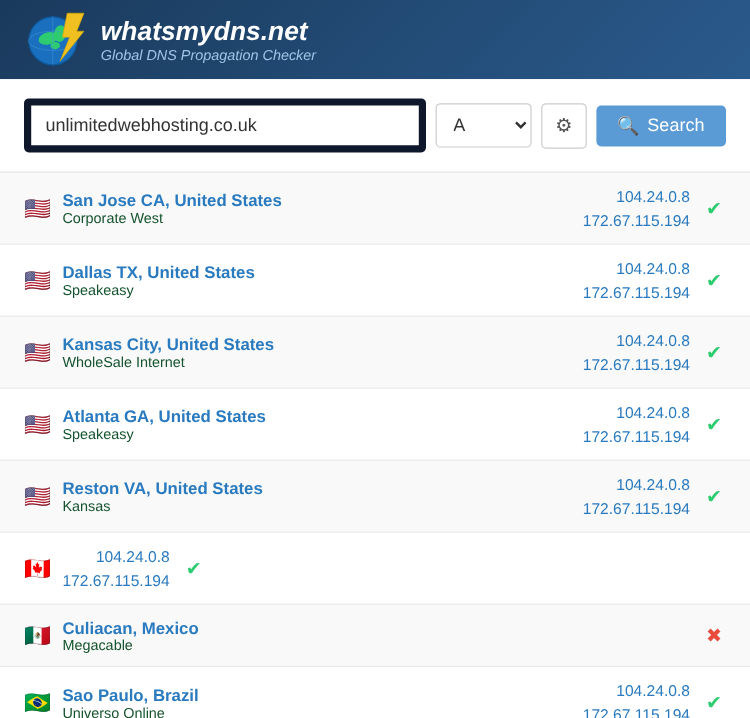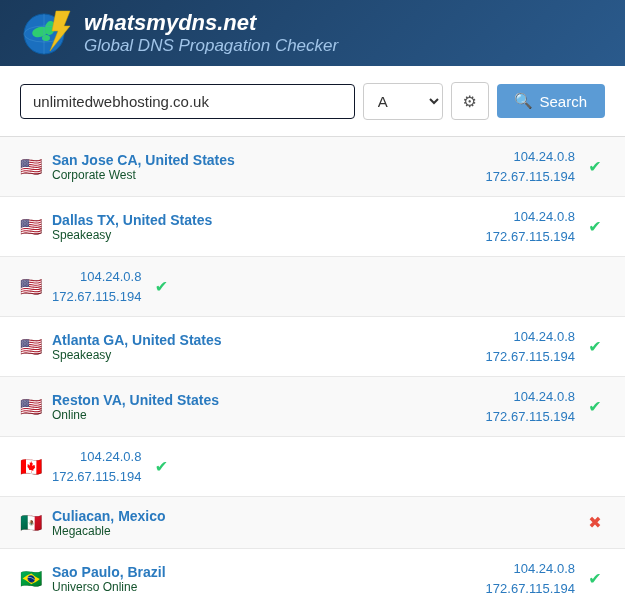--- a/index.html
+++ b/index.html
@@ -29,35 +29,35 @@
       flex-direction: column;
     }
     .logo-title {
       color: white;
       font-size: 22px;
       font-weight: bold;
       line-height: 1.2;
     }
     .logo-subtitle {
       color: #a0c4e8;
-      font-size: 17px;
+      font-size: 12px;
     }
 
     
     .search-bar {
       background: white;
       padding: 16px 20px;
       display: flex;
       align-items: center;
       gap: 8px;
       border-bottom: 1px solid #ddd;
     }
     .search-input {
       flex: 1;
-      border: 1px solid #0f172a;
+      border: 6px solid #0f172a;
       border-radius: 4px;
       padding: 8px 12px;
       font-size: 15px;
       color: #333;
       outline: none;
     }
     .record-select {
       border: 1px solid #ccc;
       border-radius: 4px;
       padding: 8px 10px;
@@ -220,20 +220,24 @@
         <div class="isp-name">Speakeasy</div>
       </div>
       <div class="ip-addresses">
         <div class="ip">104.24.0.8</div>
         <div class="ip">172.67.115.194</div>
       </div>
       <div class="status-icon"><span class="status-ok">✔</span></div>
     </div>
     <div class="result-row">
       <div class="flag">🇺🇸</div>
+      <div class="location-info">
+        <div class="city-name">Kansas City, United States</div>
+        <div class="isp-name">WholeSale Internet</div>
+      </div>
       <div class="ip-addresses">
         <div class="ip">104.24.0.8</div>
         <div class="ip">172.67.115.194</div>
       </div>
       <div class="status-icon"><span class="status-ok">✔</span></div>
     </div>
     <div class="result-row">
       <div class="flag">🇺🇸</div>
       <div class="location-info">
         <div class="city-name">Atlanta GA, United States</div>
@@ -242,21 +246,21 @@
       <div class="ip-addresses">
         <div class="ip">104.24.0.8</div>
         <div class="ip">172.67.115.194</div>
       </div>
       <div class="status-icon"><span class="status-ok">✔</span></div>
     </div>
     <div class="result-row">
       <div class="flag">🇺🇸</div>
       <div class="location-info">
         <div class="city-name">Reston VA, United States</div>
-        <div class="isp-name">Online</div>
+        <div class="isp-name">Kansas</div>
       </div>
       <div class="ip-addresses">
         <div class="ip">104.24.0.8</div>
         <div class="ip">172.67.115.194</div>
       </div>
       <div class="status-icon"><span class="status-ok">✔</span></div>
     </div>
     <div class="result-row">
       <div class="flag">🇨🇦</div>
       <div class="ip-addresses">

